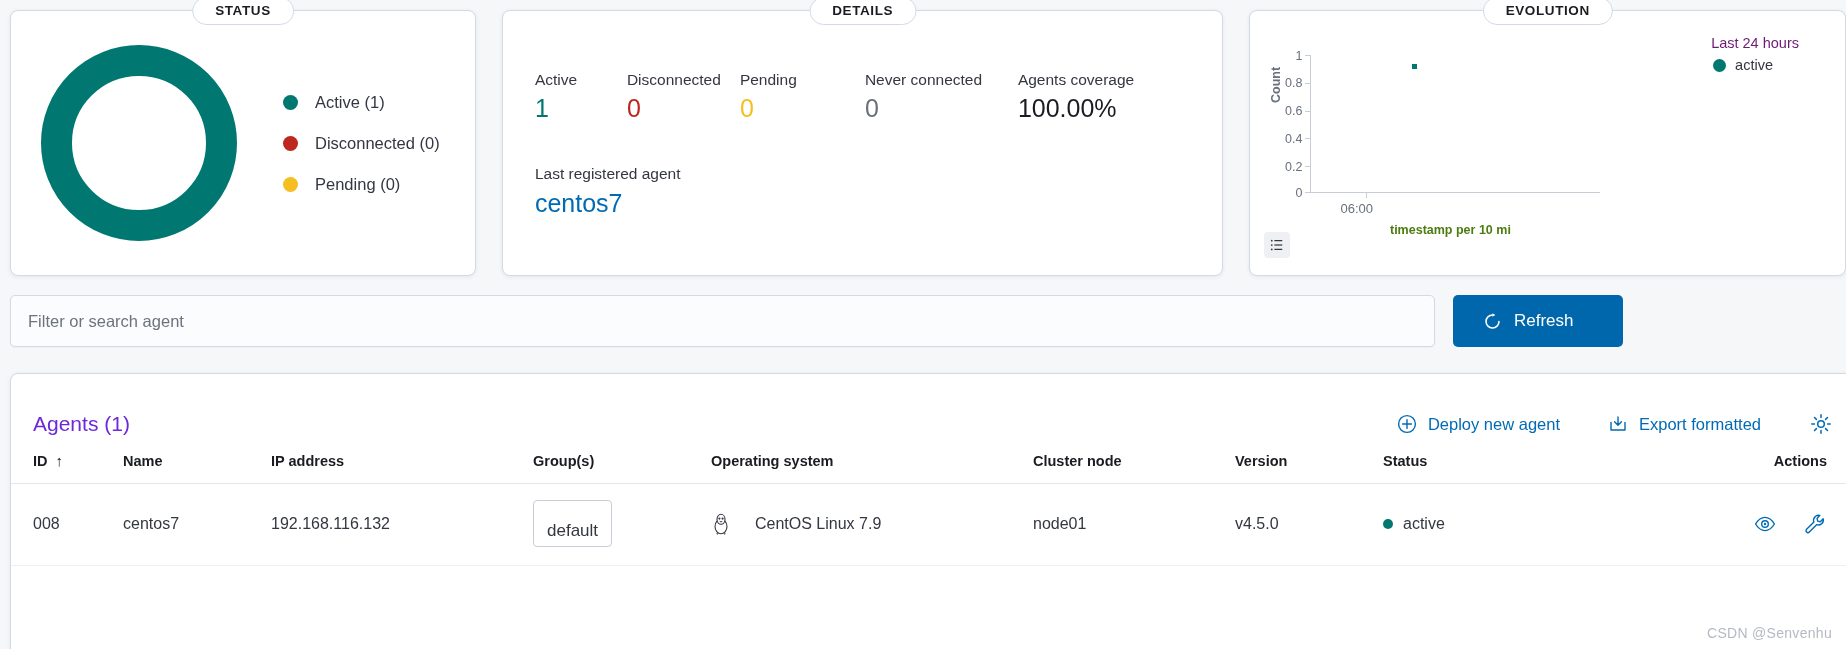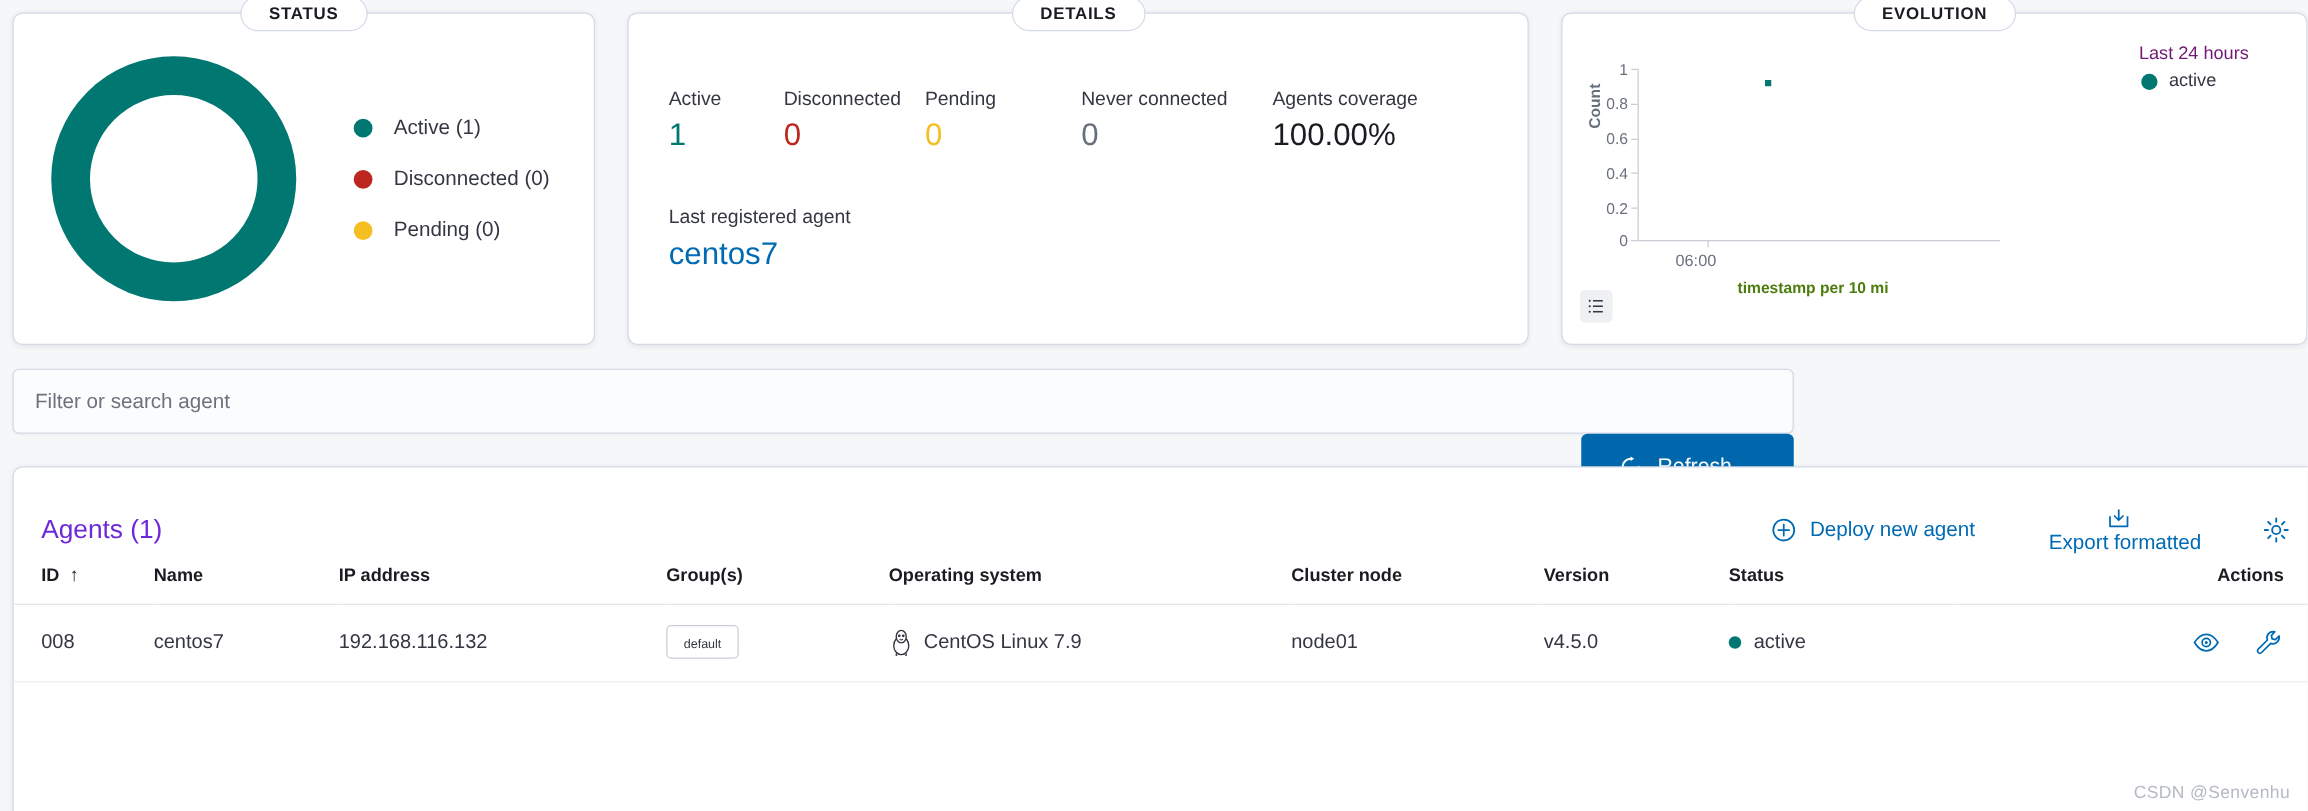--- a/index.html
+++ b/index.html
@@ -100,21 +100,21 @@
   .evo-point { position: absolute; width: 5px; height: 5px; background: #007871; }
   .evo-listbtn {
     position: absolute; left: 14px; top: 221px;
     width: 26px; height: 26px; border-radius: 4px;
     background: #eef0f3;
     display: flex; align-items: center; justify-content: center;
     cursor: pointer;
   }
 
   
-  .search-row { position: absolute; left: 10px; top: 295px; display: flex; align-items: flex-end; flex-direction: column; }
+  .search-row { position: absolute; left: 10px; top: 295px; display: flex; align-items: flex-start; }
   .search-box {
     width: 1425px; height: 52px;
     background: #fbfcfd;
     border: 1px solid #d3dae6;
     border-radius: 5px;
     display: flex; align-items: center;
     padding: 0 17px;
     box-shadow: 0 1px 2px rgba(65,78,101,0.05);
   }
   .search-input {
@@ -144,21 +144,21 @@
     width: 1852px; height: 290px;
     background: #fff;
     border: 1px solid #d3dae6;
     border-radius: 8px;
     box-shadow: 0 1px 4px rgba(65,78,101,0.10);
   }
   .table-head { display: flex; align-items: center; padding: 28px 0 0 22px; height: 72px; }
   .table-title { font-size: 21px; color: #6d28d9; }
   .table-actions { margin-left: auto; display: flex; align-items: center; padding-right: 28px; }
   .tbl-action { display: flex; align-items: center; color: #006bb4; font-size: 16.5px; cursor: pointer; white-space: nowrap; }
-  .tbl-action + .tbl-action { margin-left: 48px; flex-direction: column; }
+  .tbl-action + .tbl-action { margin-left: 48px; }
   .tbl-action-label { margin-left: 11px; }
   .gear-btn { margin-left: 48px; cursor: pointer; display: flex; align-items: center; }
 
   table { width: 100%; border-collapse: collapse; table-layout: fixed; }
   th {
     text-align: left; font-size: 14.5px; font-weight: 700; color: #1a1c21;
     padding: 6px 0 14px 0; border-bottom: 1px solid #e3e6ec;
   }
   td {
     font-size: 16px; color: #343741; padding: 16px 0 18px 0;
@@ -171,27 +171,27 @@
   .c-os { width: 322px; }
   .c-node { width: 202px; }
   .c-ver { width: 148px; }
   .c-status { width: 180px; }
   .c-actions { text-align: right; padding-right: 34px !important; }
   .sort-arrow { margin-left: 8px; font-size: 15px; color: #1a1c21; }
   .group-badge {
     display: inline-block;
     border: 1px solid #c8cdd6;
     border-radius: 4px;
-    padding: 9px 13px 5px;
-    font-size: 10px;
+    padding: 20px 13px 5px;
+    font-size: 17px;
     color: #343741;
     background: #fff;
   }
   .os-cell { display: flex; align-items: center; }
-  .os-label { margin-left: 8px; }
+  .os-label { margin-left: 24px; }
   .status-cell { display: flex; align-items: center; }
   .status-dot { width: 10px; height: 10px; border-radius: 50%; background: #007871; }
   .status-label { margin-left: 10px; }
   .actions-cell { display: flex; align-items: center; justify-content: flex-end; gap: 26px; }
   .act-icon { cursor: pointer; display: inline-flex; }
 
   .watermark {
     position: absolute; right: 14px; bottom: 8px;
     font-size: 14px; color: #b4b9c2; letter-spacing: 0.3px;
     white-space: nowrap;

